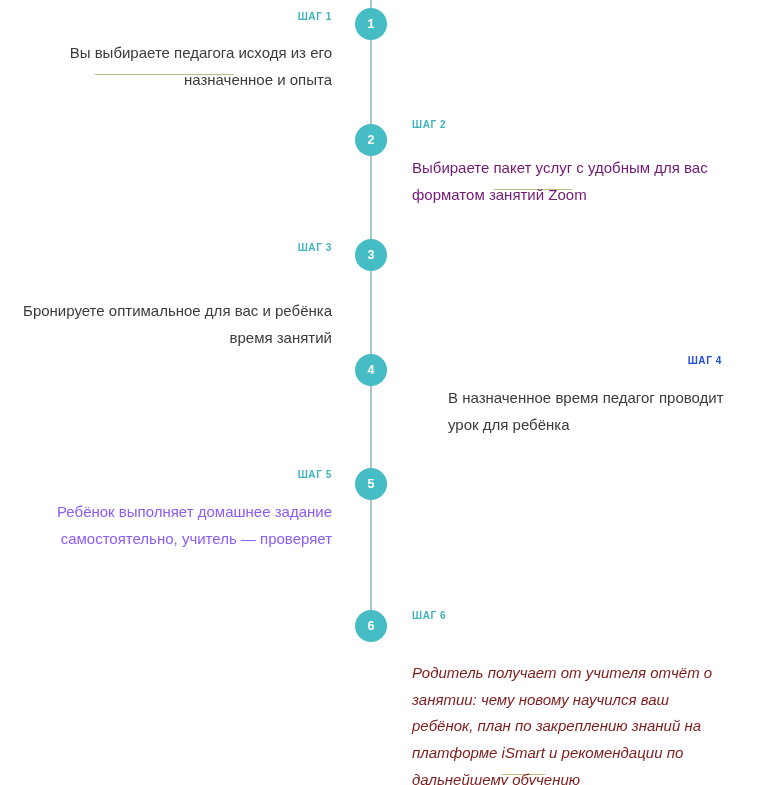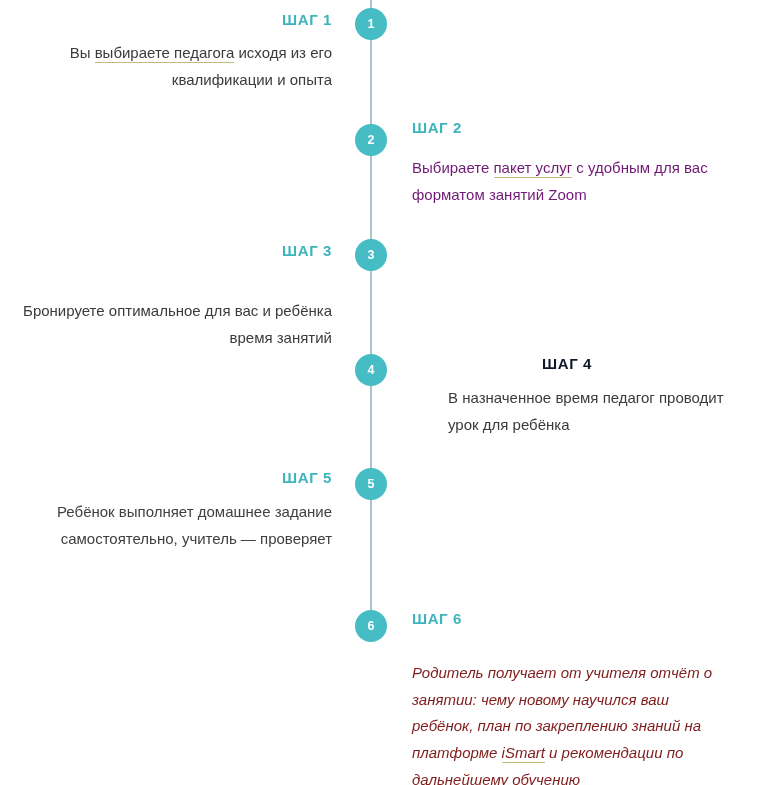--- a/index.html
+++ b/index.html
@@ -62,79 +62,79 @@
     left: 22px;
     text-align: right;
   }
   .content.right {
     left: 412px;
     text-align: left;
   }
 
   .step-label {
     color: #3fb3bd;
-    font-size: 15px;
+    font-size: 10px;
     font-weight: bold;
     letter-spacing: 0.6px;
     margin: 0 0 14px 0;
     line-height: 1;
   }
 
   .step-text {
     color: #3b3b3b;
     font-size: 15px;
     line-height: 1.78;
     margin: 0;
     font-weight: normal;
   }
 
   .u {
     border-bottom: 1px solid #c3bb7e;
-    padding-bottom: 1px;
+    padding-bottom: 13px;
   }
 </style>
 </head>
 <body>
 
 <div class="timeline">
   <div class="axis-line" style="top: 0px; height: 626px; background: rgb(169, 198, 203);"></div>
   <div id="steps-container">
       <div class="step" style="top: 0px;">
         <div class="marker" style="top: 8px; background: rgb(70, 188, 196);">1</div>
         <div class="content left" style="top: 0px;">
           <div class="step-label" style="position: absolute; top: 12px; width: 310px; color: rgb(63, 179, 189); text-align: right;">ШАГ 1</div>
-          <p class="step-text" style="position: absolute; top: 40px; width: 310px; color: rgb(59, 59, 59); text-align: right;"><span>Вы </span><span class="u" style="border-bottom-color: rgb(195, 187, 126);">выбираете педагога</span><span> исходя из его квалификации и опыта</span></p>
+          <p class="step-text" style="position: absolute; top: 40px; width: 310px; color: rgb(59, 59, 59); text-align: right;"><span>Вы </span><span class="u" style="border-bottom-color: rgb(195, 187, 126);">выбираете педагога</span><span> исходя из его назначенное и опыта</span></p>
         </div>
       </div>
       <div class="step" style="top: 0px;">
         <div class="marker" style="top: 124px; background: rgb(70, 188, 196);">2</div>
         <div class="content right" style="top: 0px;">
           <div class="step-label" style="position: absolute; top: 120px; width: 310px; color: rgb(63, 179, 189); text-align: left;">ШАГ 2</div>
           <p class="step-text" style="position: absolute; top: 155px; width: 310px; color: #701a75; text-align: left;"><span>Выбираете </span><span class="u" style="border-bottom-color: rgb(195, 187, 126);">пакет услуг</span><span> с удобным для вас форматом занятий Zoom</span></p>
         </div>
       </div>
       <div class="step" style="top: 0px;">
         <div class="marker" style="top: 239px; background: rgb(70, 188, 196);">3</div>
         <div class="content left" style="top: 0px;">
           <div class="step-label" style="position: absolute; top: 243px; width: 310px; color: rgb(63, 179, 189); ">ШАГ 3</div>
           <p class="step-text" style="position: absolute; top: 270px; width: 310px; color: rgb(59, 59, 59); text-align: right; margin-top: 28px;"><span>Бронируете оптимальное для вас и ребёнка время занятий</span></p>
         </div>
       </div>
       <div class="step" style="top: 0px;">
         <div class="marker" style="top: 354px; background: rgb(70, 188, 196);">4</div>
         <div class="content right" style="top: 0px;">
-          <div class="step-label" style="position: absolute; top: 356px; width: 310px; color: #0f172a; text-align: center;">ШАГ 4</div>
+          <div class="step-label" style="position: absolute; top: 356px; width: 310px; color: #1d4ed8; text-align: right;">ШАГ 4</div>
           <p class="step-text" style="position: absolute; top: 385px; width: 310px; color: rgb(59, 59, 59); text-align: left; margin-left: 36px;"><span>В назначенное время педагог проводит урок для ребёнка</span></p>
         </div>
       </div>
       <div class="step" style="top: 0px;">
         <div class="marker" style="top: 468px; background: rgb(70, 188, 196);">5</div>
         <div class="content left" style="top: 0px;">
           <div class="step-label" style="position: absolute; top: 470px; width: 310px; color: rgb(63, 179, 189); text-align: right;">ШАГ 5</div>
-          <p class="step-text" style="position: absolute; top: 499px; width: 310px; color: #404040; text-align: right;"><span>Ребёнок выполняет домашнее задание самостоятельно, учитель — проверяет</span></p>
+          <p class="step-text" style="position: absolute; top: 499px; width: 310px; color: #8b5cf6; text-align: right;"><span>Ребёнок выполняет домашнее задание самостоятельно, учитель — проверяет</span></p>
         </div>
       </div>
       <div class="step" style="top: 0px;">
         <div class="marker" style="top: 610px; background: rgb(70, 188, 196);">6</div>
         <div class="content right" style="top: 0px;">
           <div class="step-label" style="position: absolute; top: 611px; width: 310px; color: rgb(63, 179, 189); text-align: left;">ШАГ 6</div>
           <p class="step-text" style="position: absolute; top: 660px; width: 310px; color: #7f1d1d; text-align: left; font-style: italic;"><span>Родитель получает от учителя отчёт о занятии: чему новому научился ваш ребёнок, план по закреплению знаний на платформе </span><span class="u" style="border-bottom-color: rgb(195, 187, 126);">iSmart</span><span> и рекомендации по дальнейшему обучению</span></p>
         </div>
       </div>
     </div>

